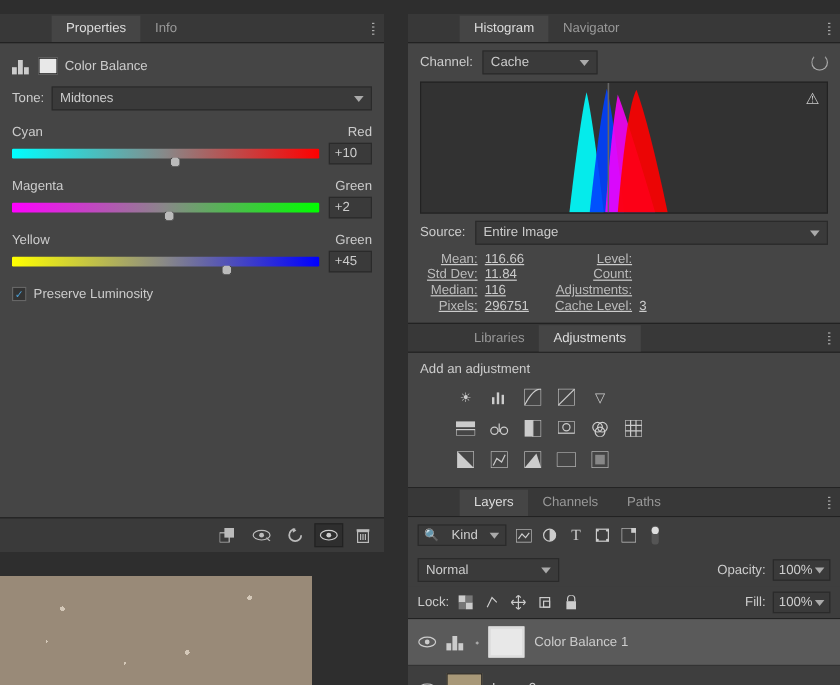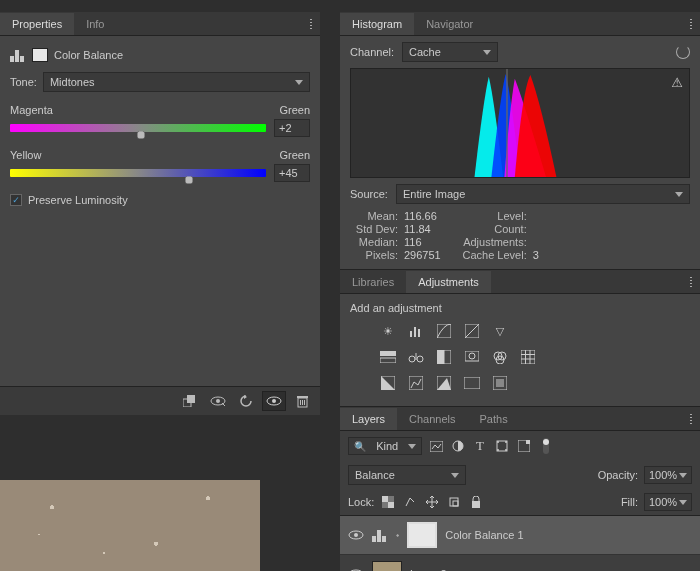--- a/index.html
+++ b/index.html
@@ -1,18 +1,18 @@
 <!DOCTYPE html>
 <html><head>
 <meta charset="utf-8">
 <style>
 * { margin:0; padding:0; box-sizing:border-box; font-family:-apple-system,"Segoe UI",Arial,sans-serif; font-size:11px; -webkit-font-smoothing:antialiased; }
 body { background:#2e2e2e; color:#ccc; width:700px; height:571px; overflow:hidden; position:relative; }
 .panel { background:#454545; }
-.tabs { display:flex; align-items:center; background:#383838; height:24px; border-bottom:1px solid #222; }
+.tabs { display:flex; align-items:center; background:#383838; height:24px; border-bottom:1px solid #222;padding-left:43px; }
 .tab { padding:5px 12px; color:#999; cursor:pointer; }
 .tab.active { background:#454545; color:#ddd; }
 .tabs .spacer { flex:1; }
 .menu-icon { width:18px; display:flex; flex-direction:column; gap:2px; padding:6px 8px; cursor:pointer; }
 .menu-icon span { height:1px; background:#aaa; }
 .left-col { position:absolute; left:0; top:12px; width:320px; }
 .right-col { position:absolute; left:340px; top:12px; width:360px; bottom:0; }
 .props-body { padding:8px 10px 10px 10px; }
 .cb-head { display:flex; align-items:center; gap:6px; padding:4px 0 10px 0; }
 .cb-icon { width:16px; height:14px; display:flex; align-items:flex-end; gap:1px; }
@@ -38,21 +38,21 @@
 .image-preview { position:absolute; left:0; top:480px; width:260px; height:91px; background:radial-gradient(circle at 20% 30%, #d4c8b8 2px, transparent 2px),radial-gradient(circle at 60% 70%, #d4c8b8 2px, transparent 2px),radial-gradient(circle at 80% 20%, #d4c8b8 2px, transparent 2px),radial-gradient(circle at 40% 80%, #d4c8b8 1px, transparent 1px),radial-gradient(circle at 15% 60%, #d4c8b8 1px, transparent 1px),#998a78; }
 .hist-body { padding:6px 10px 8px 10px; }
 .chan-row { display:flex; align-items:center; gap:8px; margin-bottom:6px; }
 .refresh { margin-left:auto; width:14px; height:14px; border:1.5px solid #aaa; border-top-color:transparent; border-radius:50%; position:relative; }
 .hist-box { height:110px; background:#323232; border:1px solid #222; position:relative; overflow:hidden; }
 .warn-tri { position:absolute; right:6px; top:6px; color:#ccc; font-size:13px; }
 .hist-curve { position:absolute; bottom:0; left:0; width:100%; height:100%; }
 .src-row { display:flex; align-items:center; gap:8px; margin-top:6px; }
 .stats { display:flex; gap:16px; margin-top:6px; font-size:10.5px; }
 .stats-col { display:flex; flex-direction:column; gap:1px; }
-.stat-line { display:flex; gap:6px; }
+.stat-line { display:flex; gap:6px;text-decoration:underline; }
 .stat-line .lbl { width:48px; text-align:right; color:#bbb; }
 .adj-body { padding:8px 10px; }
 .adj-icons { display:flex; gap:8px; margin:8px 0 6px 28px; flex-wrap:wrap; }
 .adj-ic { width:20px; height:18px; display:flex; align-items:center; justify-content:center; color:#ccc; cursor:pointer; }
 .layers-toolbar { display:flex; align-items:center; gap:6px; padding:6px 8px; background:#3e3e3e; }
 .kind-sel { width:74px; background:#3a3a3a; border:1px solid #2a2a2a; padding:2px 5px; display:flex; justify-content:space-between; align-items:center; }
 .lt-ic { width:16px; height:16px; display:flex; align-items:center; justify-content:center; color:#ccc; cursor:pointer; }
 .blend-row { display:flex; align-items:center; gap:6px; padding:4px 8px; background:#3e3e3e; }
 .blend-sel { width:118px; background:#3a3a3a; border:1px solid #2a2a2a; padding:3px 6px; display:flex; justify-content:space-between; align-items:center; }
 .pct-sel { width:48px; background:#3a3a3a; border:1px solid #2a2a2a; padding:2px 4px; display:flex; justify-content:space-between; align-items:center; }
@@ -94,20 +94,32 @@
         <span>Color Balance</span>
       </div>
       <div class="tone-row">
         <span>Tone:</span>
         <div class="select">
           <span>Midtones</span>
           <span class="chev"></span>
         </div>
       </div>
 
+      <div class="slider-block">
+        <div class="slider-labels">
+          <span>Cyan</span>
+          <span>Red</span>
+        </div>
+        <div class="slider-row">
+          <div class="track cr">
+              <div class="thumb" style="left:53%"></div>
+            </div>
+          <div class="numbox">+10</div>
+        </div>
+      </div>
 
       <div class="slider-block">
         <div class="slider-labels">
           <span>Magenta</span>
           <span>Green</span>
         </div>
         <div class="slider-row">
           <div class="track mg">
               <div class="thumb" style="left:51%"></div>
             </div>
@@ -423,21 +435,21 @@
         </div>
       <div class="lt-ic">
           <svg width="10" height="16">
             <rect x="2" y="0" width="6" height="16" rx="3" fill="#555"></rect>
             <circle cx="5" cy="4" r="3" fill="#ddd"></circle>
           </svg>
         </div>
     </div>
     <div class="blend-row">
       <div class="blend-sel">
-        <span>Balance</span>
+        <span>Normal</span>
         <span class="chev"></span>
       </div>
       <span style="margin-left:auto">Opacity:</span>
       <div class="pct-sel">
         <span>100%</span>
         <span class="chev"></span>
       </div>
     </div>
     <div class="lock-row">
       <span>Lock:</span>

